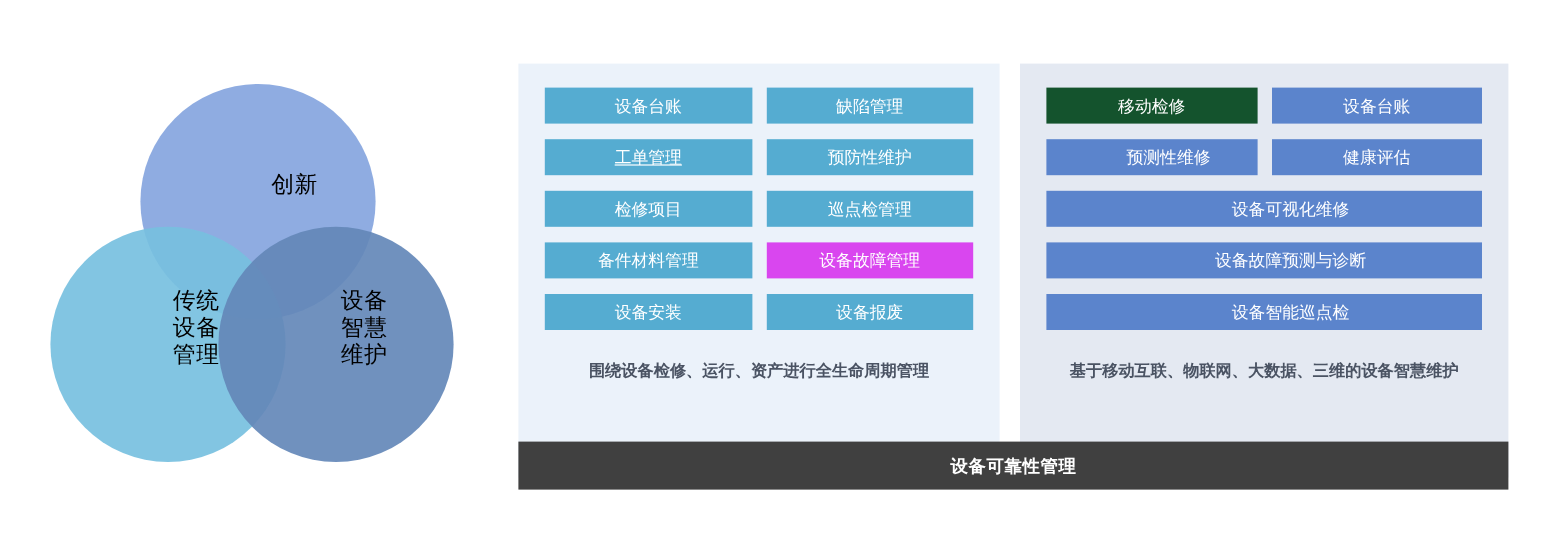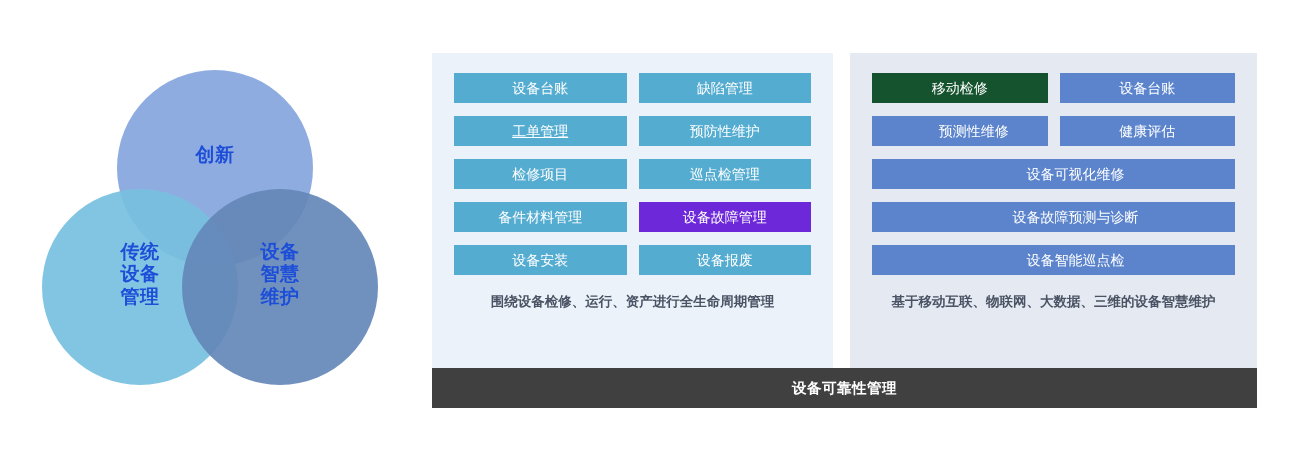--- a/index.html
+++ b/index.html
@@ -23,23 +23,23 @@
     width: 420px;
     height: 451px;
   }
   #venn-svg {
     position: absolute;
     left: 0;
     top: 0;
   }
   .venn-label {
     position: absolute;
-    color: #1d4ed8;
-    font-weight: bold;
-    text-align: center;
+    color: #000000;
+    font-weight: normal;
+    text-align: right;
     line-height: 1.18;
     letter-spacing: 0.5px;
     white-space: pre-line;
   }
   #venn-label-top {
     left: 165px;
     top: 144px;
     width: 100px;
     font-size: 19px;
   }
@@ -99,21 +99,21 @@
     width: calc((100% - 12px) / 2);
   }
   .tile.full {
     width: 100%;
     padding-left: 44px;
   }
   #panel-traditional .tile { background: #55acd1; }
   #panel-smart .tile { background: #5b84cc; }
 
   .panel-caption {
-    margin-top: 17px;
+    margin-top: 24px;
     text-align: center;
     font-size: 13.5px;
     font-weight: bold;
     color: #4a5363;
     line-height: 1.55;
   }
 
   
   #bottom-bar {
     position: absolute;
@@ -155,21 +155,21 @@
 
   <div class="panel" id="panel-traditional" style="background: rgb(235, 242, 250);">
     <div class="tile-grid">
       <div class="tile half" style="background: rgb(85, 172, 209);">设备台账</div>
       <div class="tile half" style="background: rgb(85, 172, 209);">缺陷管理</div>
       <div class="tile half" style="background: rgb(85, 172, 209); text-decoration: underline;">工单管理</div>
       <div class="tile half" style="background: rgb(85, 172, 209);">预防性维护</div>
       <div class="tile half" style="background: rgb(85, 172, 209);">检修项目</div>
       <div class="tile half" style="background: rgb(85, 172, 209);">巡点检管理</div>
       <div class="tile half" style="background: rgb(85, 172, 209);">备件材料管理</div>
-      <div class="tile half" style="background: #6d28d9; text-align: center;">设备故障管理</div>
+      <div class="tile half" style="background: #d946ef; text-align: center;">设备故障管理</div>
       <div class="tile half" style="background: rgb(85, 172, 209);">设备安装</div>
       <div class="tile half" style="background: rgb(85, 172, 209);">设备报废</div>
     </div>
     <div class="panel-caption">围绕设备检修、运行、资产进行全生命周期管理</div>
   </div>
 
   <div class="panel" id="panel-smart" style="background: rgb(228, 233, 242);">
     <div class="tile-grid">
       <div class="tile half" style="background: #14532d;">移动检修</div>
       <div class="tile half" style="background: rgb(91, 132, 204);">设备台账</div>

